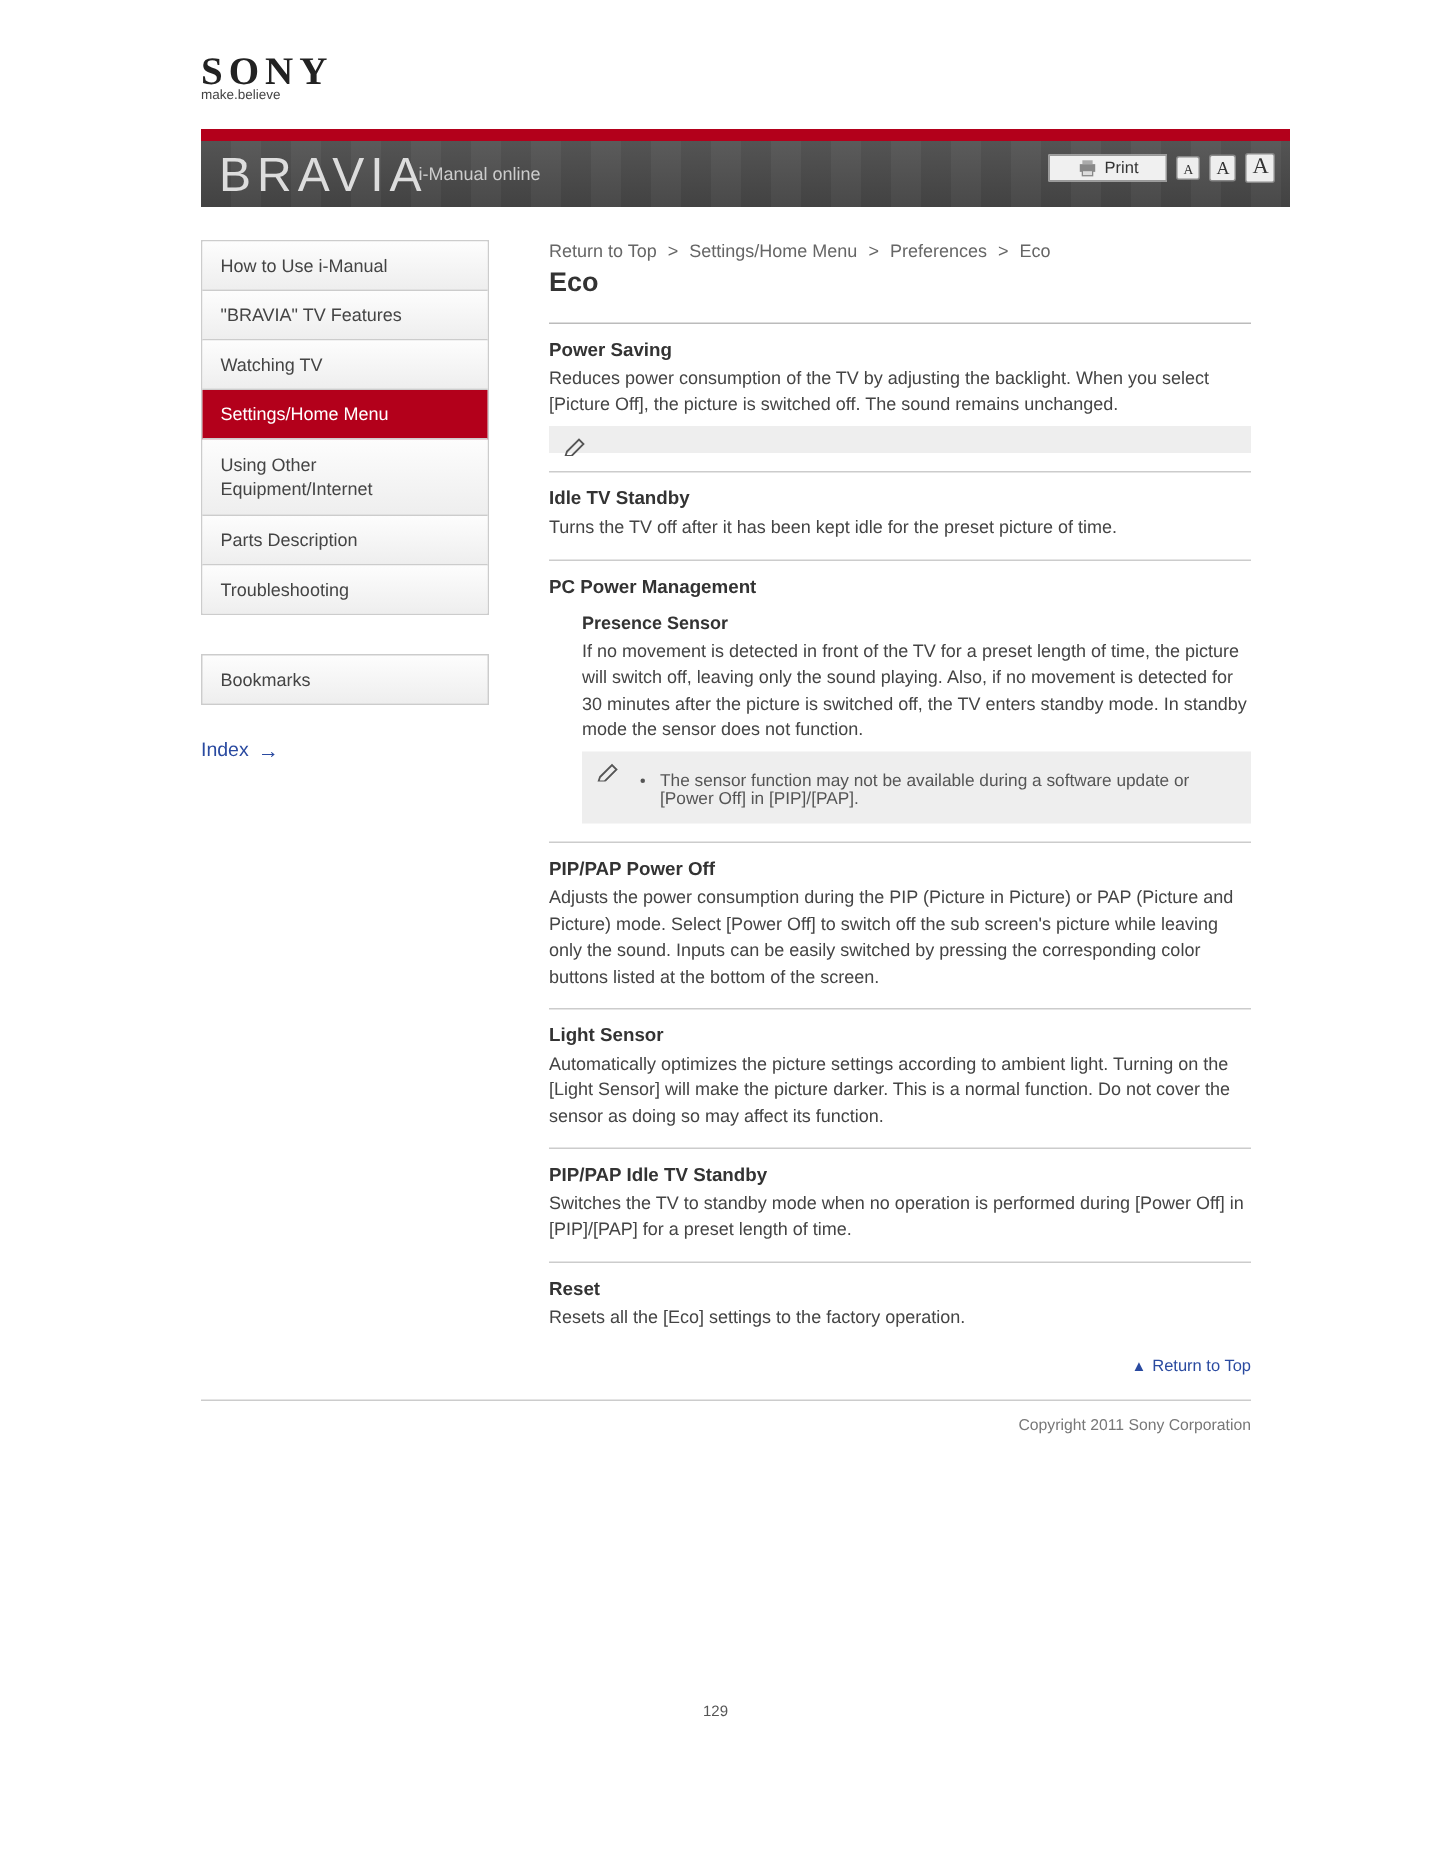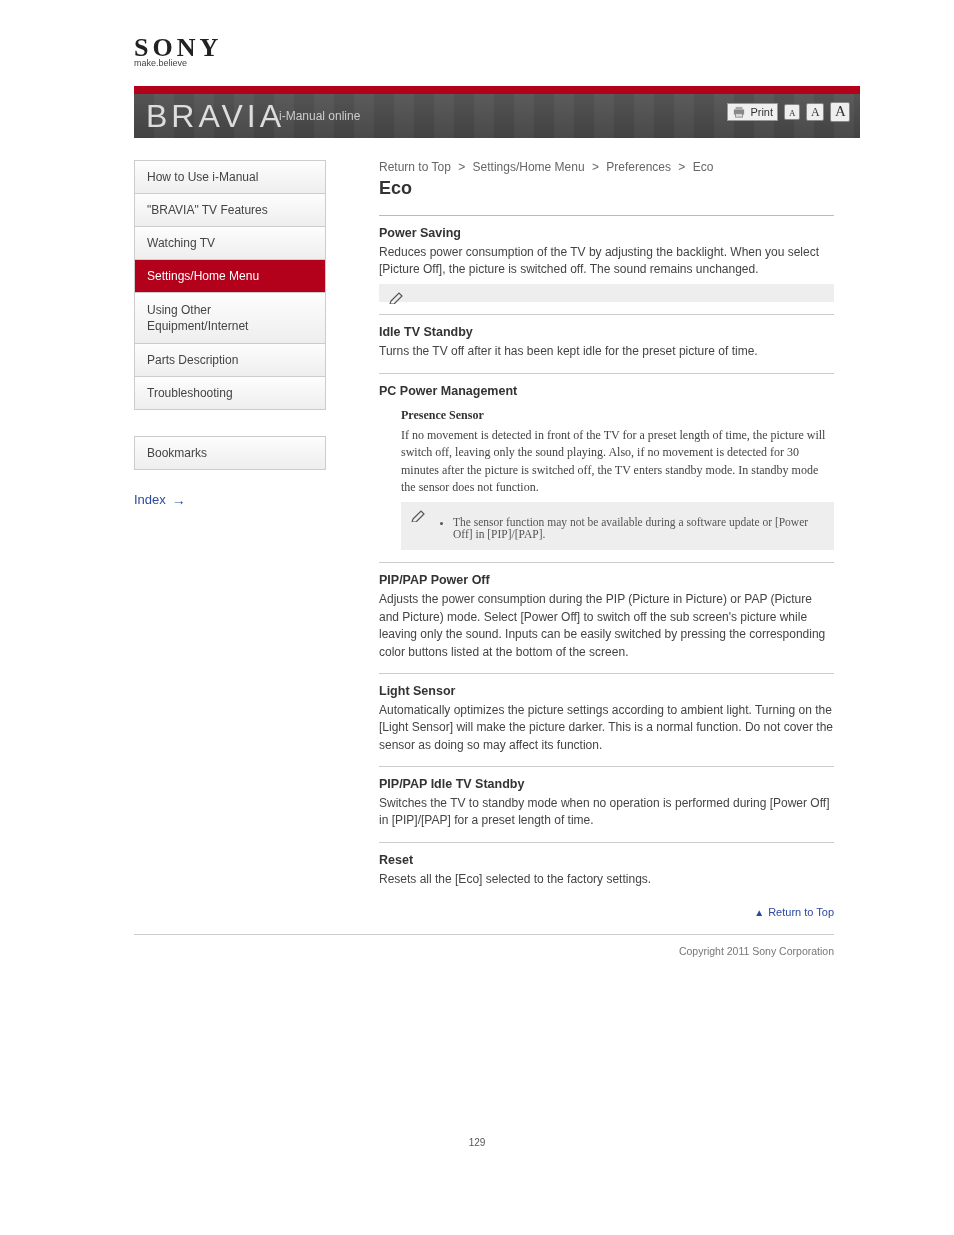--- a/index.html
+++ b/index.html
@@ -12,29 +12,29 @@
   .make-believe { font-size: 9px; color: #444; letter-spacing: 0; margin-top: 2px; }
 
   
   .header-bar { position: relative; }
   .red-strip { height: 8px; background: #b3001b; margin: 0 10px 0 50px; }
   .bravia-bar { height: 44px; margin: 0 10px 0 50px; position: relative; background: repeating-linear-gradient(90deg, #4a4a4a 0 20px, #555 20px 40px); }
   .bravia-bar::after { content:""; position:absolute; left:0; right:0; top:0; height:100%; background: linear-gradient(#666,#333); opacity:0.35; }
   .bravia-text { position: absolute; left: 12px; top: 4px; color: #ddd; font-size: 32px; letter-spacing: 4px; font-family: "Trebuchet MS", Arial, sans-serif; font-weight: 300; z-index: 2; }
   .bravia-link { position: absolute; left: 145px; top: 15px; font-size: 12px; color: #ccc; z-index: 2; text-decoration: none; }
   .header-tools { position: absolute; right: 10px; top: 8px; display: flex; gap: 6px; align-items: center; z-index: 2; }
-  .print-btn { display: inline-flex; align-items: center; border: 1px solid #999; background: #f0f0f0; padding: 2px 4px; font-size: 11px; color: #333; gap: 4px; }
+  .print-btn { display: inline-flex; align-items: center; border: 1px solid #999; background: #f0f0f0; padding: 2px 18px; font-size: 11px; color: #333; gap: 4px; }
   .print-icon { width: 14px; height: 12px; }
   .font-btn { display: inline-block; border: 1px solid #888; background: #eee; padding: 0 4px; font-family: Georgia, serif; line-height: 16px; text-align: center; border-radius: 2px; }
   .font-s { font-size: 9px; height: 16px; width: 16px; }
   .font-m { font-size: 12px; height: 18px; width: 18px; }
   .font-l { font-size: 15px; height: 20px; width: 20px; }
 
   
-  .content { display: flex; padding: 22px 36px 0 50px; gap: 53px; justify-content: flex-end; }
+  .content { display: flex; padding: 22px 36px 0 50px; gap: 40px; justify-content: flex-end; }
   .sidebar { width: 192px; flex: none; }
   .main { flex: 1; }
 
   .nav { border: 1px solid #ccc; }
   .nav-item { background: linear-gradient(#fdfdfd,#eee); border-bottom: 1px solid #ccc; padding: 9px 10px 9px 12px; font-size: 12px; color: #444; cursor: pointer; }
   .nav-item:last-child { border-bottom: none; }
   .nav-item.active { background: #b3001b; color: #fff; }
   .nav-item.multi { line-height: 1.35; }
 
   .nav-solo { margin-top: 26px; border: 1px solid #ccc; background: linear-gradient(#fdfdfd,#eee); padding: 9px 10px 9px 12px; font-size: 12px; color: #444; cursor: pointer; }
@@ -51,21 +51,21 @@
   .section.first { border-top: 1px solid #bbb; }
   .sec-title { font-weight: bold; font-size: 12.5px; margin-bottom: 4px; }
   .sec-body { font-size: 12px; color: #444; line-height: 1.45; }
 
   .note { background: #eee; padding: 8px 10px 10px 36px; margin-top: 6px; font-size: 11.5px; color: #555; position: relative; }
   .note .pen { position: absolute; left: 10px; top: 6px; }
   .note .pen svg { width: 16px; height: 14px; }
   .note ul { list-style: disc; padding-left: 4px; margin-top: 6px; }
   .note ul li { margin-left: 12px; }
 
-  .indent-block { margin-left: 22px; font-family: Liberation Serif, serif; }
+  .indent-block { margin-left: 22px; }
   .indent-block .sub-title { font-weight: bold; font-size: 12px; margin-bottom: 4px; }
 
   .top-link { text-align: right; padding: 6px 0 12px 0; font-size: 11px; }
   .top-link a { color: #2a4aa0; text-decoration: none; cursor: pointer; }
   .top-link .up { color: #2a4aa0; font-size: 10px; margin-right: 4px; }
 
   .copyright { border-top: 1px solid #ccc; margin: 4px 36px 0 50px; padding-top: 10px; text-align: right; font-size: 10.5px; color: #777; }
 
   .page-num { text-align: center; font-size: 10px; color: #555; margin-top: 180px; padding-bottom: 20px; }
 </style>
@@ -171,21 +171,21 @@
         <div class="sec-body">Automatically optimizes the picture settings according to ambient light. Turning on the [Light Sensor] will make the picture darker. This is a normal function. Do not cover the sensor as doing so may affect its function.</div>
       </div>
 
       <div class="section">
         <div class="sec-title">PIP/PAP Idle TV Standby</div>
         <div class="sec-body">Switches the TV to standby mode when no operation is performed during [Power Off] in [PIP]/[PAP] for a preset length of time.</div>
       </div>
 
       <div class="section">
         <div class="sec-title">Reset</div>
-        <div class="sec-body">Resets all the [Eco] selected to the factory settings.</div>
+        <div class="sec-body">Resets all the [Eco] settings to the factory operation.</div>
       </div>
 
       <div class="top-link">
         <a><span class="up">▲</span><span>Return to Top</span></a>
       </div>
     </main>
   </div>
 
   <div class="copyright">Copyright 2011 Sony Corporation</div>
   <div class="page-num">129</div>

